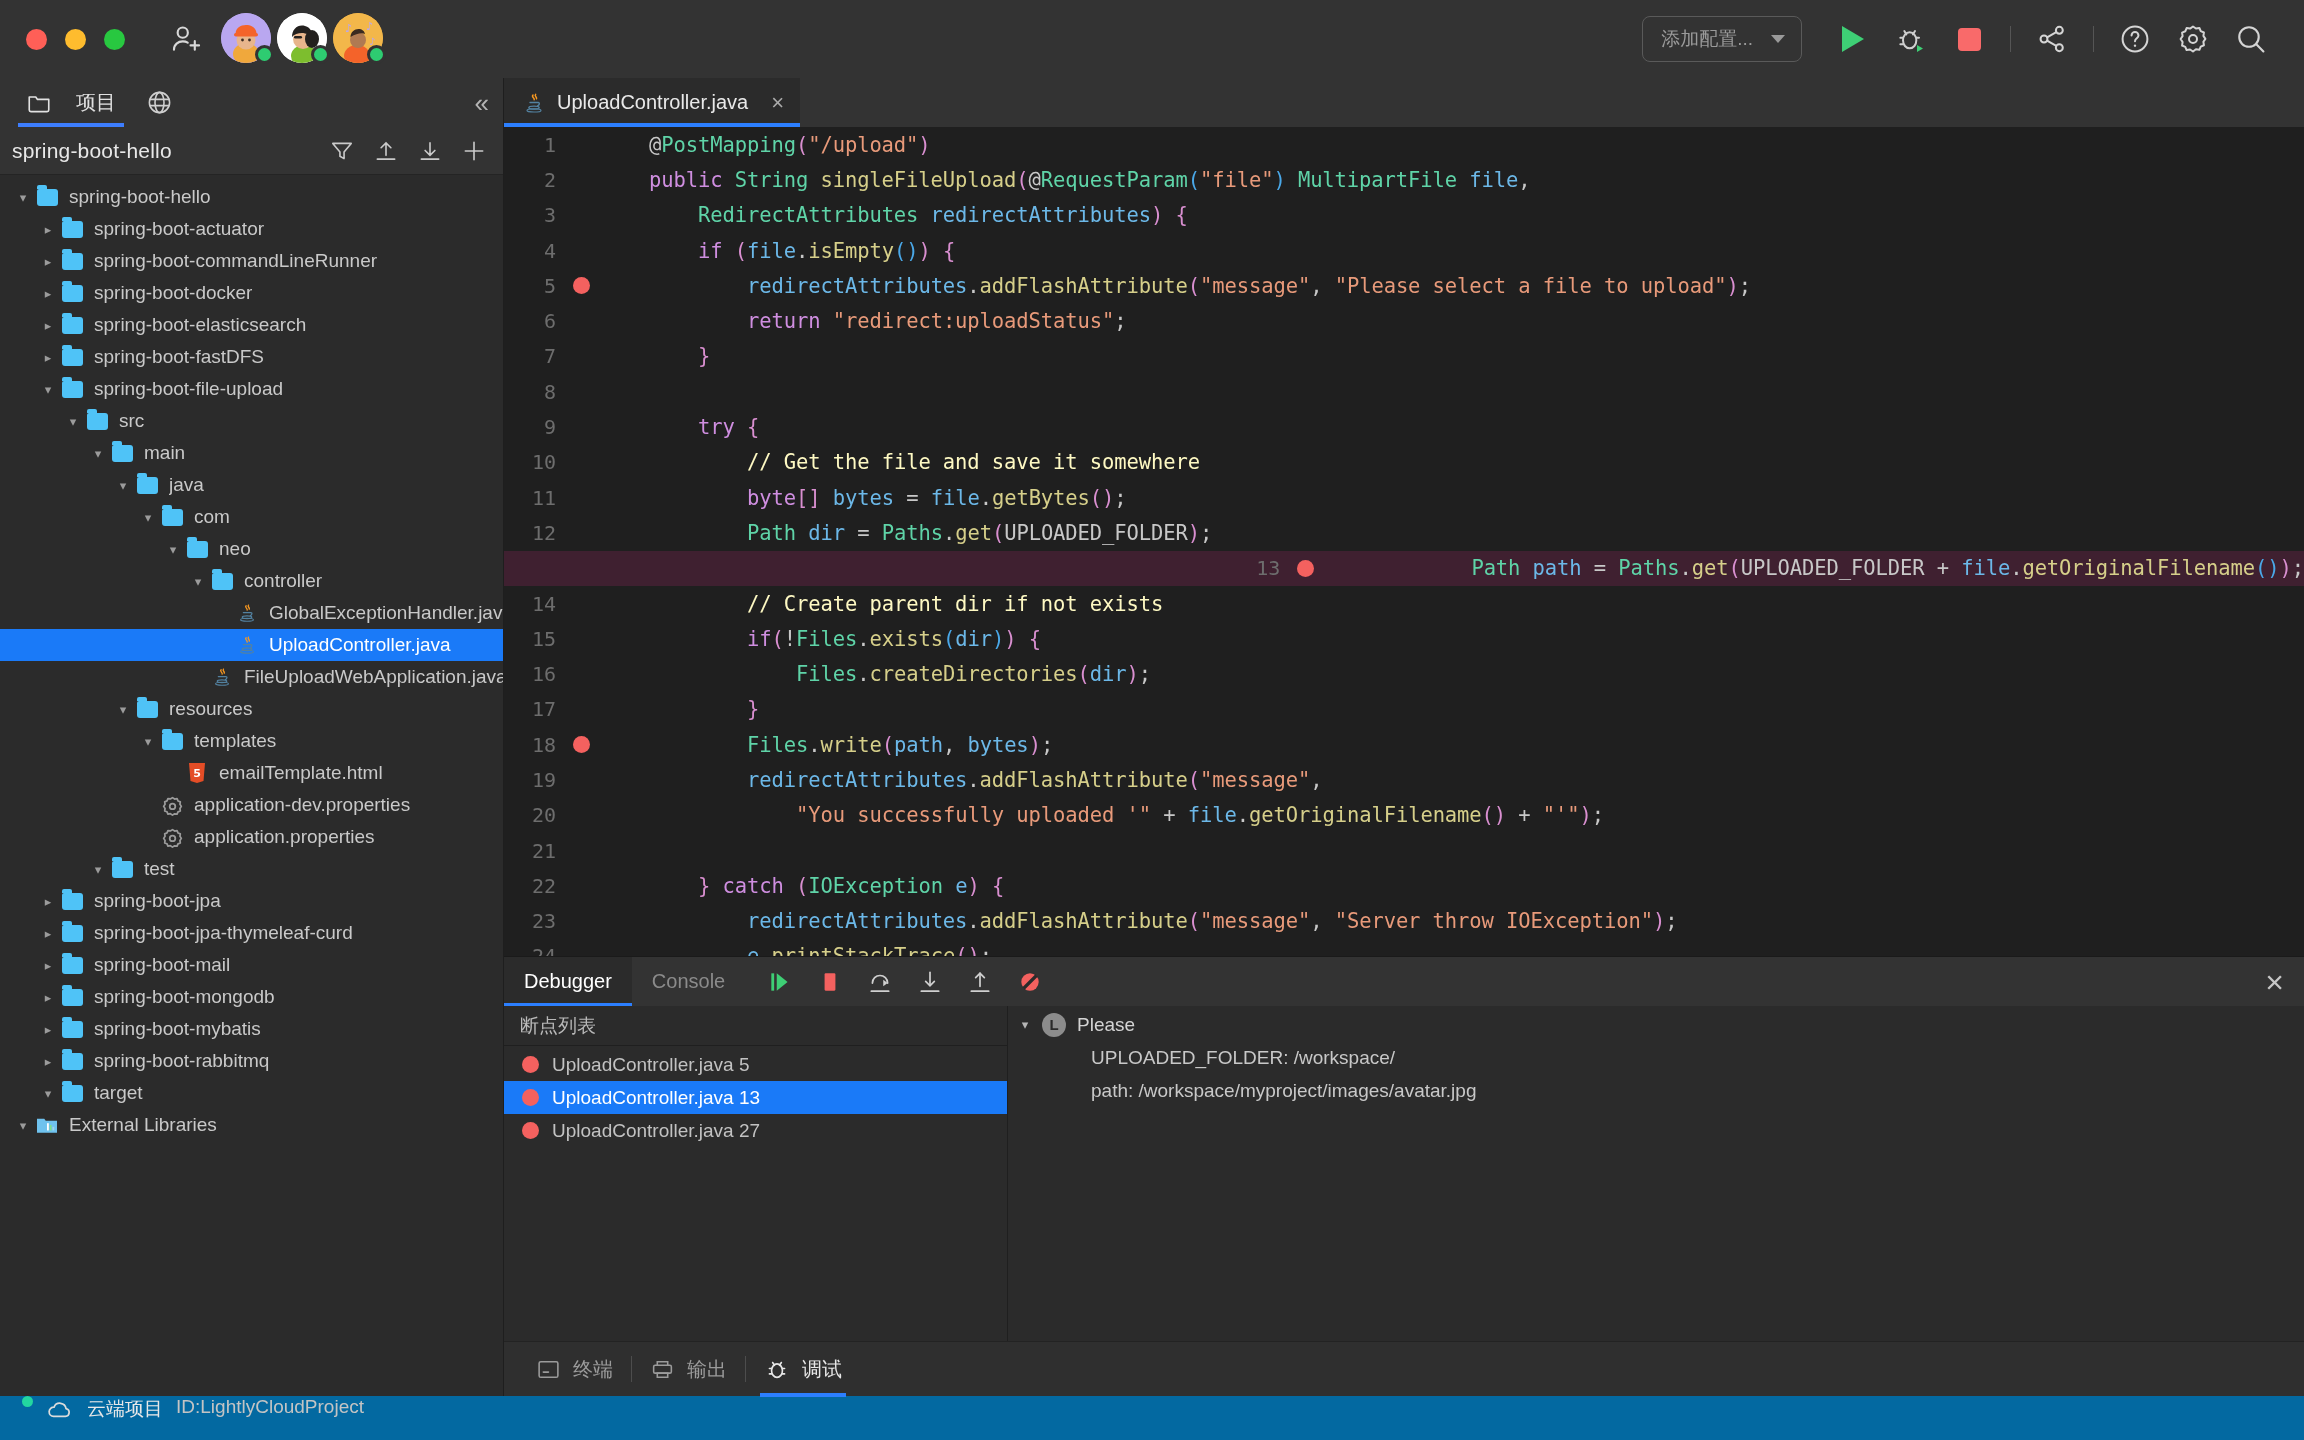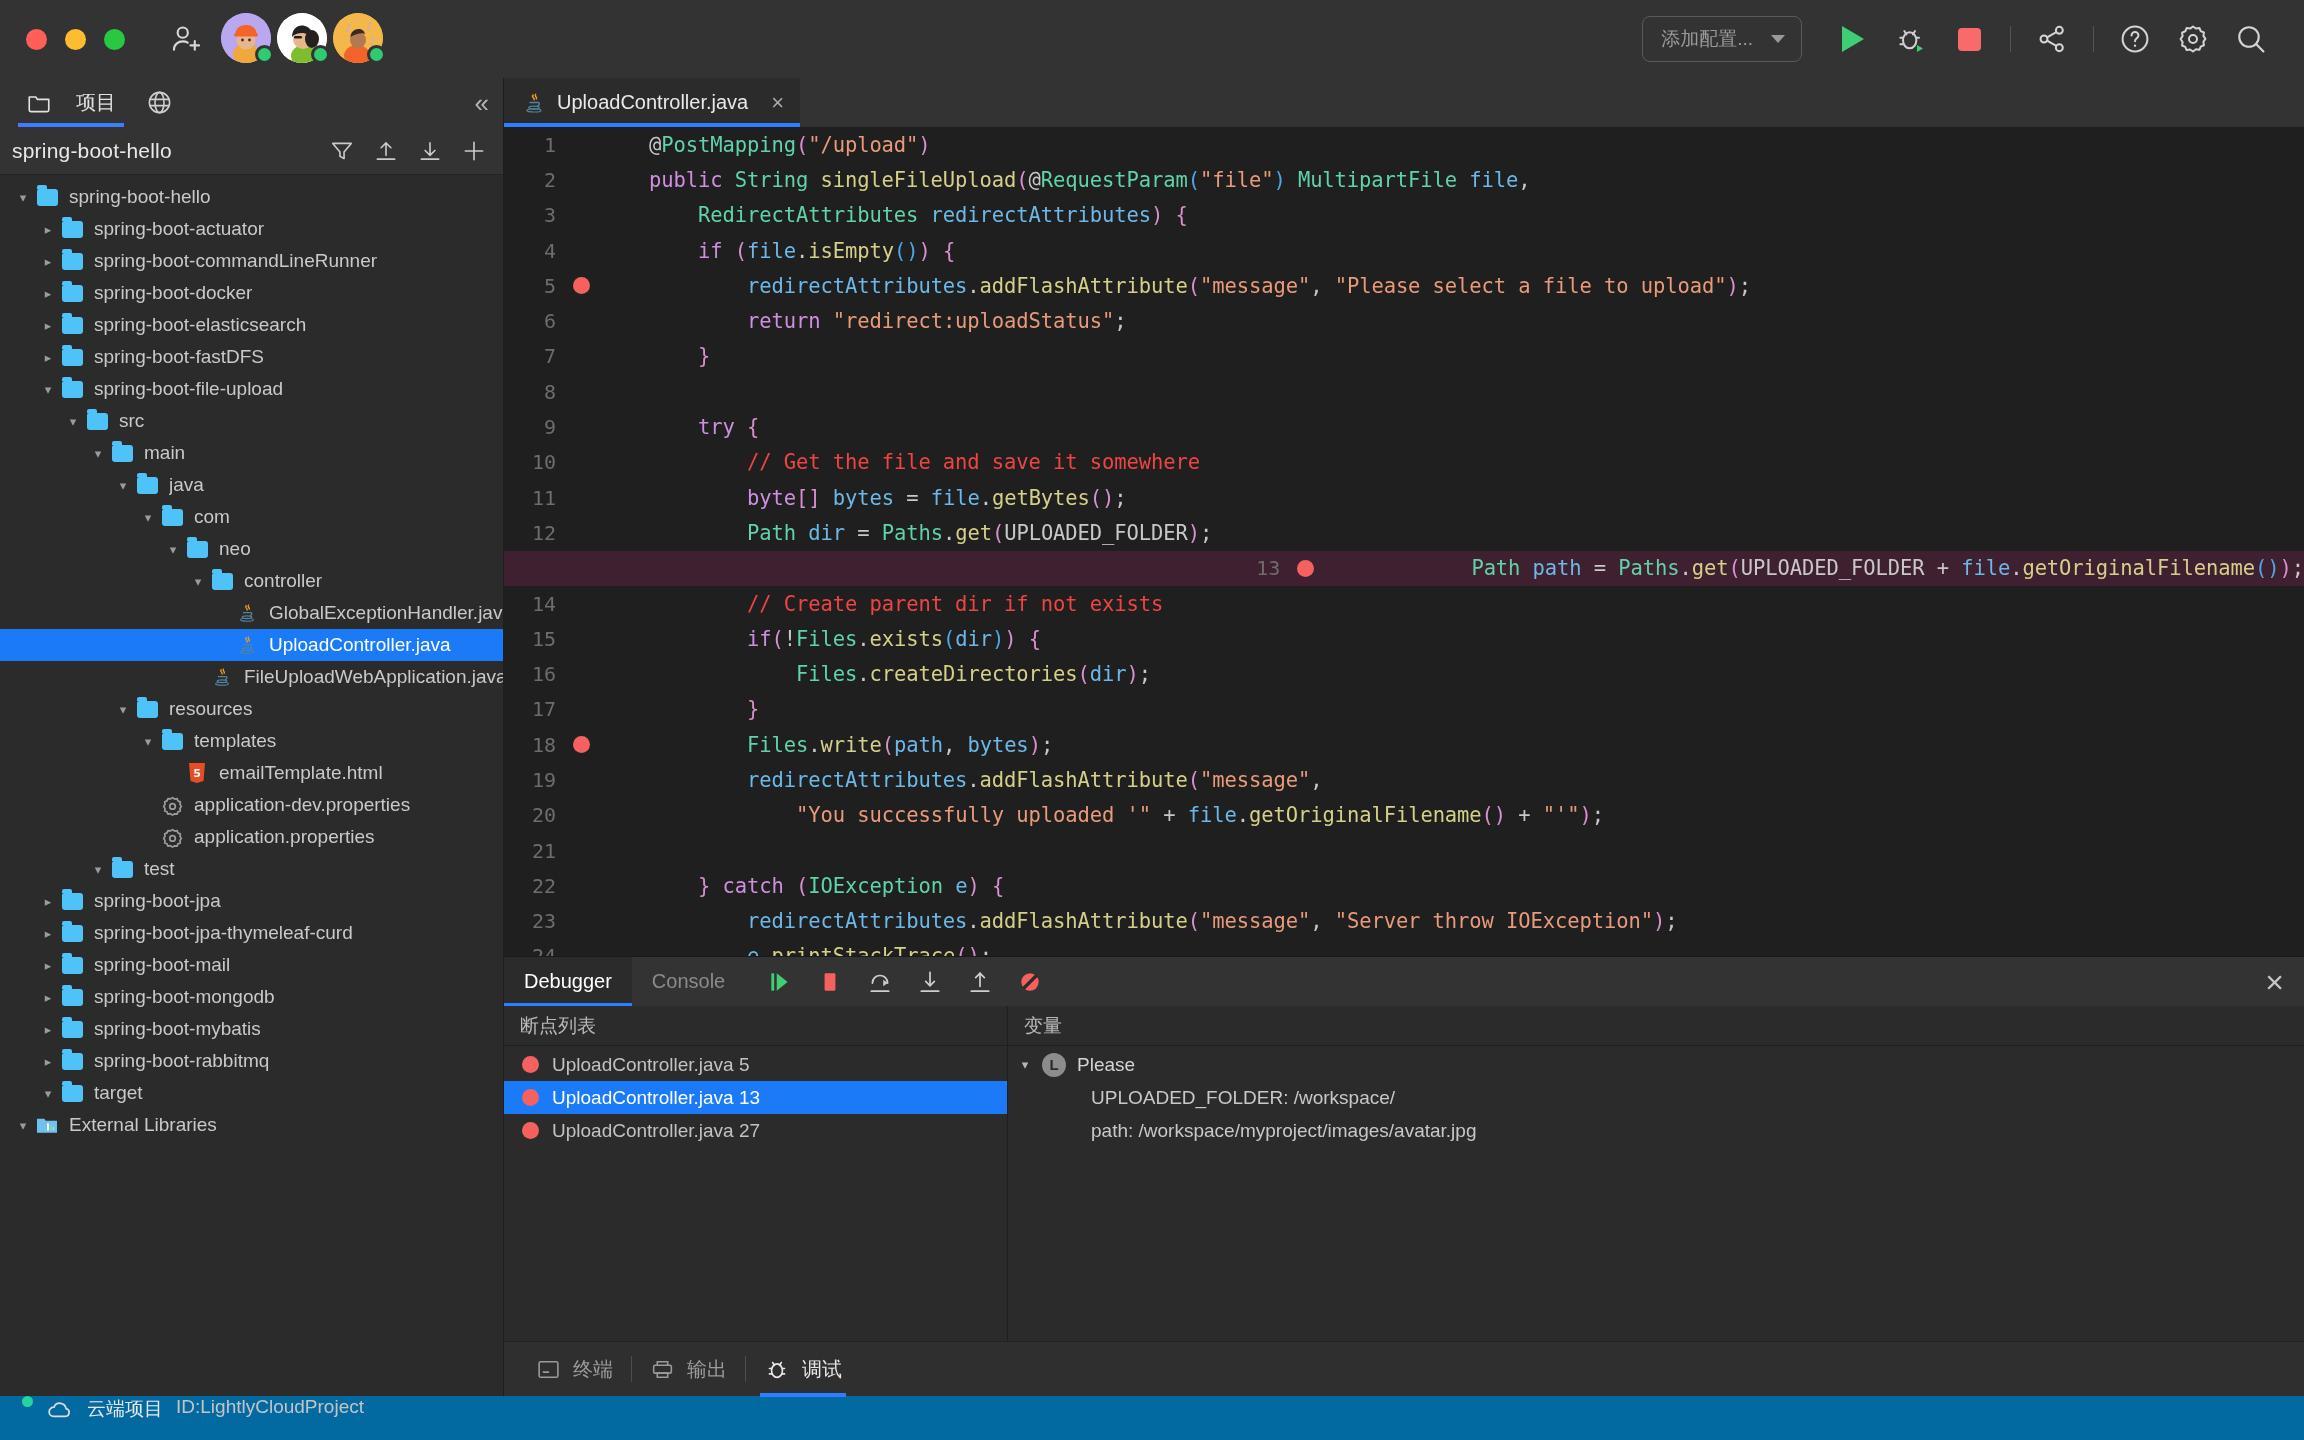--- a/index.html
+++ b/index.html
@@ -93,21 +93,21 @@
   .bp { width: 17px; height: 17px; border-radius: 50%; background: #f4615f; }
   .code { font-size: 20.5px; white-space: pre; color: #c8c8c8; letter-spacing: -0.1px; }
 
   
   .k  { color: #cf8ee0; }  
   .ty { color: #5fd4a8; }  
   .an { color: #5fd4a8; }  
   .fn { color: #d6cf8a; }  
   .va { color: #6cb8e8; }  
   .st { color: #e89a7a; }  
-  .cm { color: #ef4444; text-align: right; }  
+  .cm { color: #fef9c3; text-align: right; }  
   .p1 { color: #d98fd0; }  
   .p2 { color: #4aa8e8; }  
   .w  { color: #c8c8c8; }  
 
   
   .debugpanel { height: 440px; min-height: 440px; background: #2b2b2b; display: flex; flex-direction: column; border-top: 1px solid #1a1a1a; }
   .dbg-top { height: 49px; display: flex; align-items: center; background: #333333; position: relative; }
   .dbg-tab { height: 49px; display: flex; align-items: center; padding: 0 20px; color: #8b8b8b; font-size: 20px; cursor: pointer; position: relative; }
   .dbg-tab.active { color: #ffffff; background: #2b2b2b; }
   .dbg-tab.active::after { content:''; position:absolute; left:0; right:0; bottom:0; height: 3px; background: #2c7fff; }
@@ -782,21 +782,20 @@
                   <span class="bp-dot"></span>
                   <span class="bp-lbl">UploadController.java 13</span>
                 </div>
                 <div class="bp-row">
                   <span class="bp-dot"></span>
                   <span class="bp-lbl">UploadController.java 27</span>
                 </div>
               </div>
           </div>
           <div class="dbg-right">
-            <div class="dbg-colhead">变量</div>
             <div class="var-list">
               <div class="var-row">
                 <span class="var-arrow">▾</span>
                 <span class="var-badge">L</span>
                 <span class="var-lbl">Please</span>
               </div>
               <div class="var-row child">
                 <span class="var-lbl">UPLOADED_FOLDER: /workspace/</span>
               </div>
               <div class="var-row child">

